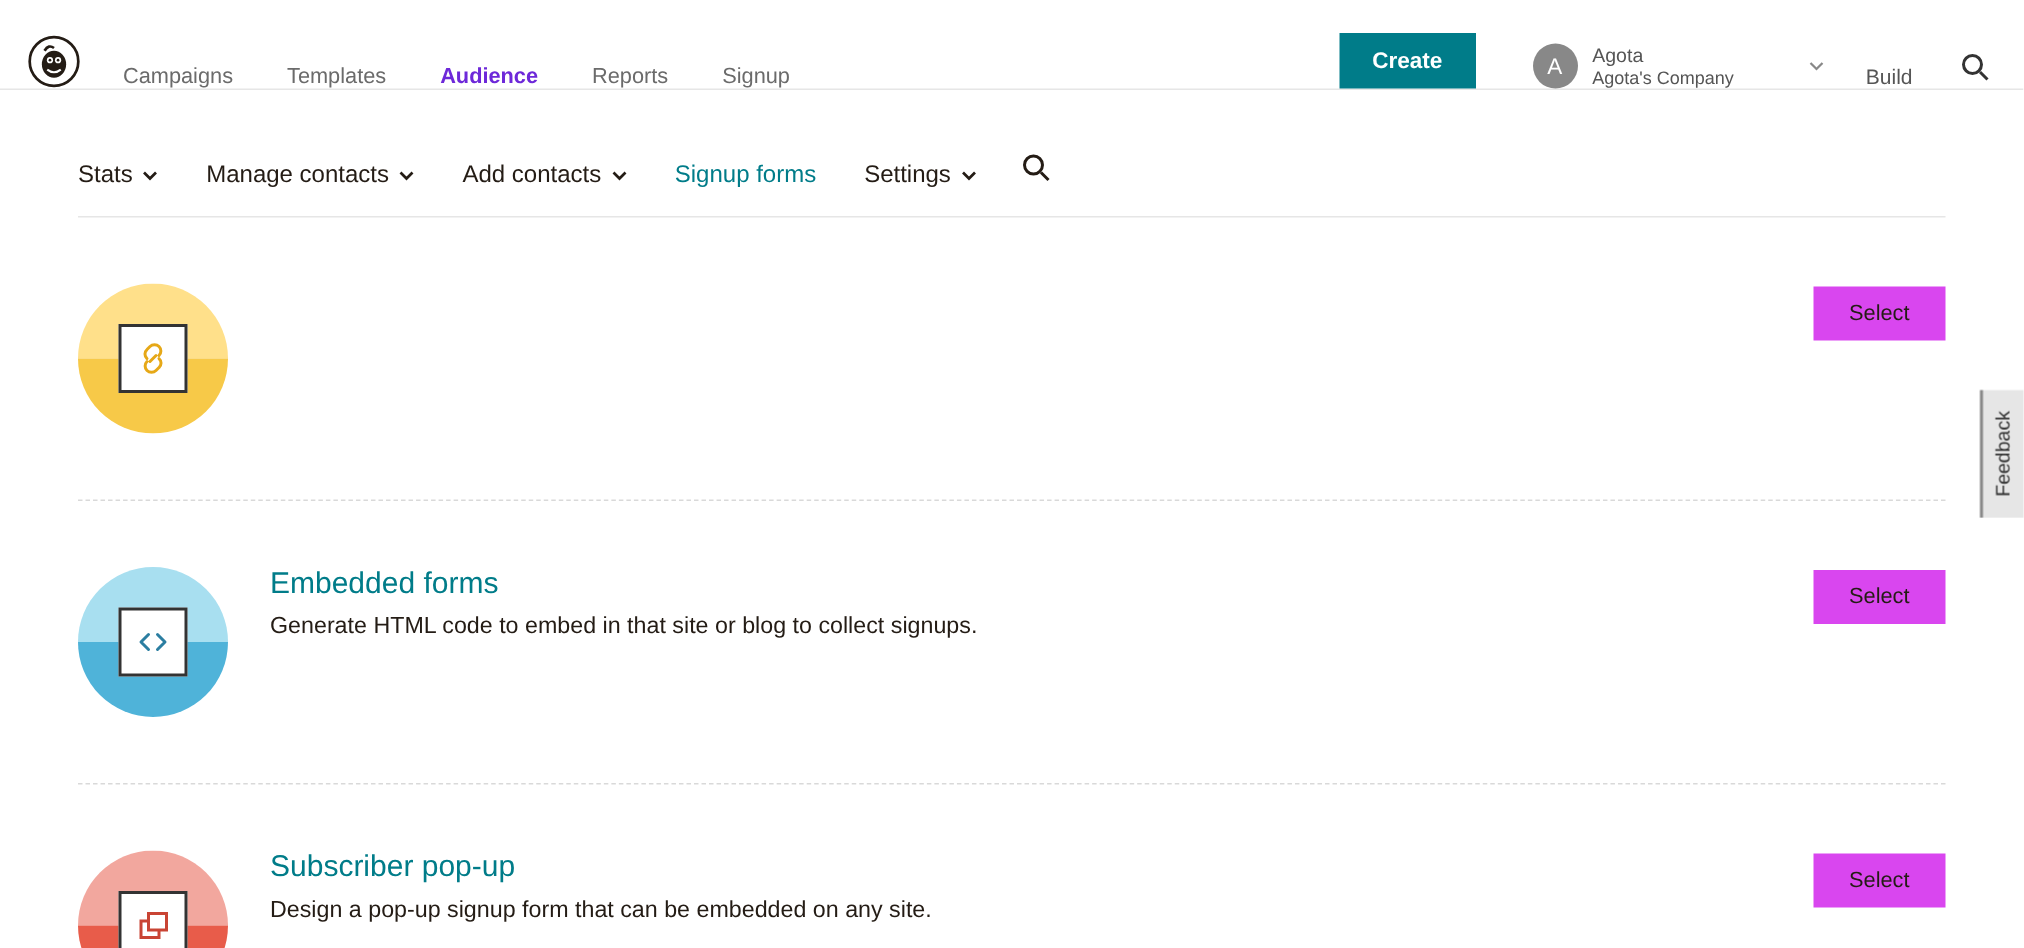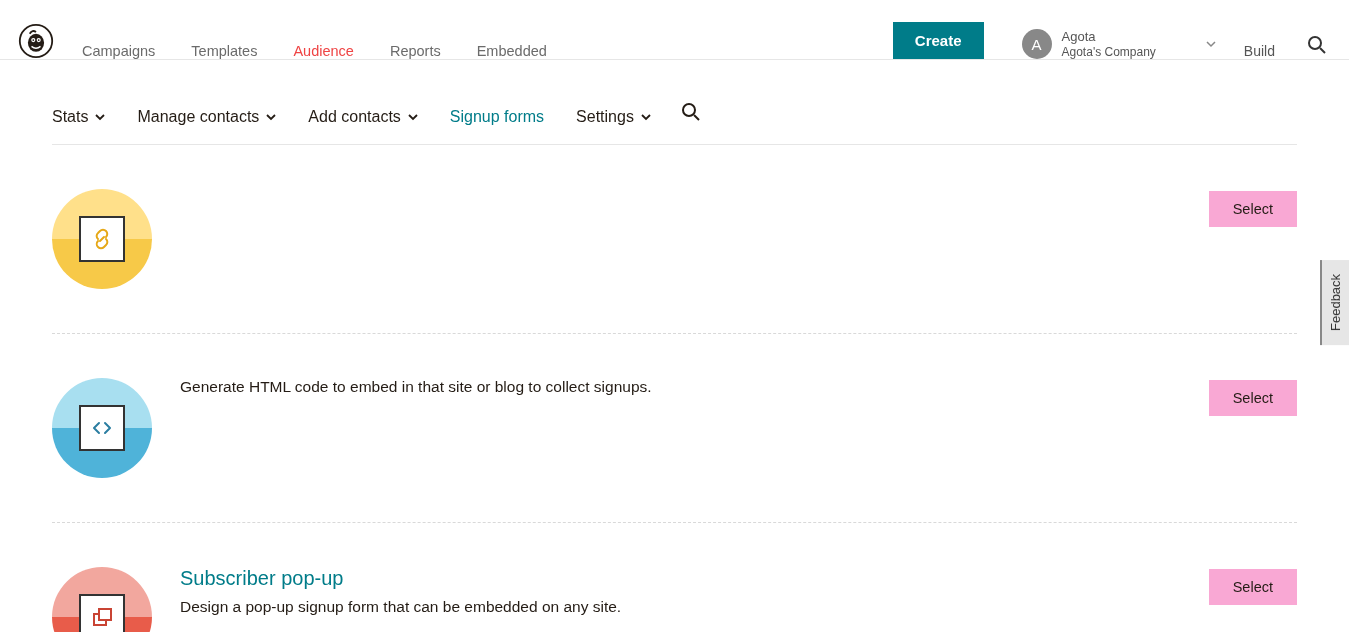--- a/index.html
+++ b/index.html
@@ -2,21 +2,21 @@
 <html><head>
 <meta charset="utf-8">
 <style>
 * { margin: 0; padding: 0; box-sizing: border-box; }
 body { font-family: -apple-system, BlinkMacSystemFont, "Helvetica Neue", Arial, sans-serif; background: #fff; color: #241c15; width: 1349px; }
 .topbar { display: flex; align-items: flex-end; height: 60px; border-bottom: 1px solid #e6e6e6; padding: 0 18px; }
 .logo { width: 36px; height: 36px; margin-right: 28px; display:flex; align-items:center; justify-content:center; }
 .logo svg { width: 36px; height: 36px; }
 .topnav { display: flex; gap: 36px; }
 .topnav a { color: #6b6b6b; text-decoration: none; font-size: 14.5px; cursor: pointer; }
-.topnav a.active { color: #ef4444; font-weight: 400; }
+.topnav a.active { color: #6d28d9; font-weight: 700; }
 .topbar .spacer { flex: 1; }
 .create-btn { background: #007c89; color: #fff; border: none; padding: 10px 22px; font-size: 15px; font-weight: 600; cursor: pointer; margin-right: 38px; }
 .account { display: flex; align-items: center; gap: 10px; cursor: pointer; margin-right: 28px; }
 .avatar { width: 30px; height: 30px; border-radius: 50%; background: #888; color: #fff; display: flex; align-items: center; justify-content: center; font-size: 15px; font-weight: 500; }
 .account-text { display: flex; flex-direction: column; line-height: 1.2; }
 .account-name { font-size: 13px; color: #555; }
 .account-company { font-size: 12px; color: #555; }
 .account .chev { margin-left: 40px; color: #888; }
 .help-link { color: #555; font-size: 14px; text-decoration: none; margin-right: 28px; cursor: pointer; }
 .search-btn-top { background: none; border: none; cursor: pointer; padding: 4px; color: #333; }
@@ -28,21 +28,21 @@
 .subnav .search-icon { margin-left: -6px; }
 .content { padding: 0 52px; }
 .form-row { display: flex; align-items: flex-start; gap: 28px; padding: 44px 0; border-bottom: 1px dashed #d9d9d9; }
 .form-icon-circle { width: 100px; height: 100px; border-radius: 50%; position: relative; flex-shrink: 0; overflow: hidden; }
 .circle-top { position: absolute; top: 0; left: 0; right: 0; height: 50%; }
 .circle-bottom { position: absolute; bottom: 0; left: 0; right: 0; height: 50%; }
 .circle-square { position: absolute; top: 50%; left: 50%; transform: translate(-50%, -50%); width: 46px; height: 46px; background: #fff; border: 2px solid #333; display: flex; align-items: center; justify-content: center; }
 .form-text { flex: 1; }
 .form-title { color: #007c89; font-size: 20px; font-weight: 400; margin-bottom: 8px; }
 .form-desc { color: #241c15; font-size: 15.5px; }
-.select-btn { background: #f9a8d4; border: none; padding: 10px 24px; font-size: 14.5px; color: #241c15; cursor: pointer; align-self: flex-start; margin-top: 2px; }
+.select-btn { background: #d946ef; border: none; padding: 10px 24px; font-size: 14.5px; color: #241c15; cursor: pointer; align-self: flex-start; margin-top: 2px; }
 .feedback-tab { position: fixed; right: 0; top: 260px; background: #e6e6e6; padding: 14px 6px; writing-mode: vertical-rl; transform: rotate(180deg); font-size: 13px; color: #333; cursor: pointer; border-right: 2px solid #888; }
 svg { display: block; }
 </style>
 </head>
 <body>
 
 <div class="topbar">
   <div class="logo">
     <svg viewBox="0 0 40 40">
         <circle cx="20" cy="20" r="18" fill="none" stroke="#241c15" stroke-width="2"></circle>
@@ -53,21 +53,21 @@
         <circle cx="23" cy="19" r="1" fill="#241c15"></circle>
         <path d="M15 26 Q20 30 25 26" stroke="#fff" stroke-width="1.5" fill="none"></path>
         <path d="M13 12 Q16 7 20 10" stroke="#241c15" stroke-width="2" fill="none"></path>
       </svg>
   </div>
   <nav class="topnav">
     <a>Campaigns</a>
     <a>Templates</a>
     <a class="active">Audience</a>
     <a>Reports</a>
-    <a>Embedded</a>
+    <a>Signup</a>
   </nav>
   <div class="spacer"></div>
   <button class="create-btn">Create</button>
   <div class="account">
     <div class="avatar">A</div>
     <div class="account-text">
       <span class="account-name">Agota</span>
       <span class="account-company">Agota's Company</span>
     </div>
     <span class="chev">
@@ -144,20 +144,21 @@
     <div class="form-icon-circle">
       <div class="circle-top" style="background:#a8dff0"></div>
       <div class="circle-bottom" style="background:#4fb3d9"></div>
       <div class="circle-square">
         <svg width="24" height="24" viewBox="0 0 24 24">
             <path d="M9 7 L4 12 L9 17 M15 7 L20 12 L15 17" stroke="#2b7ea1" stroke-width="2" fill="none" stroke-linecap="round" stroke-linejoin="round"></path>
           </svg>
       </div>
     </div>
     <div class="form-text">
+      <h3 class="form-title">Embedded forms</h3>
       <p class="form-desc">Generate HTML code to embed in that site or blog to collect signups.</p>
     </div>
     <button class="select-btn">Select</button>
   </div>
 
   <div class="form-row">
     <div class="form-icon-circle">
       <div class="circle-top" style="background:#f2a79e"></div>
       <div class="circle-bottom" style="background:#e85c4a"></div>
       <div class="circle-square">

